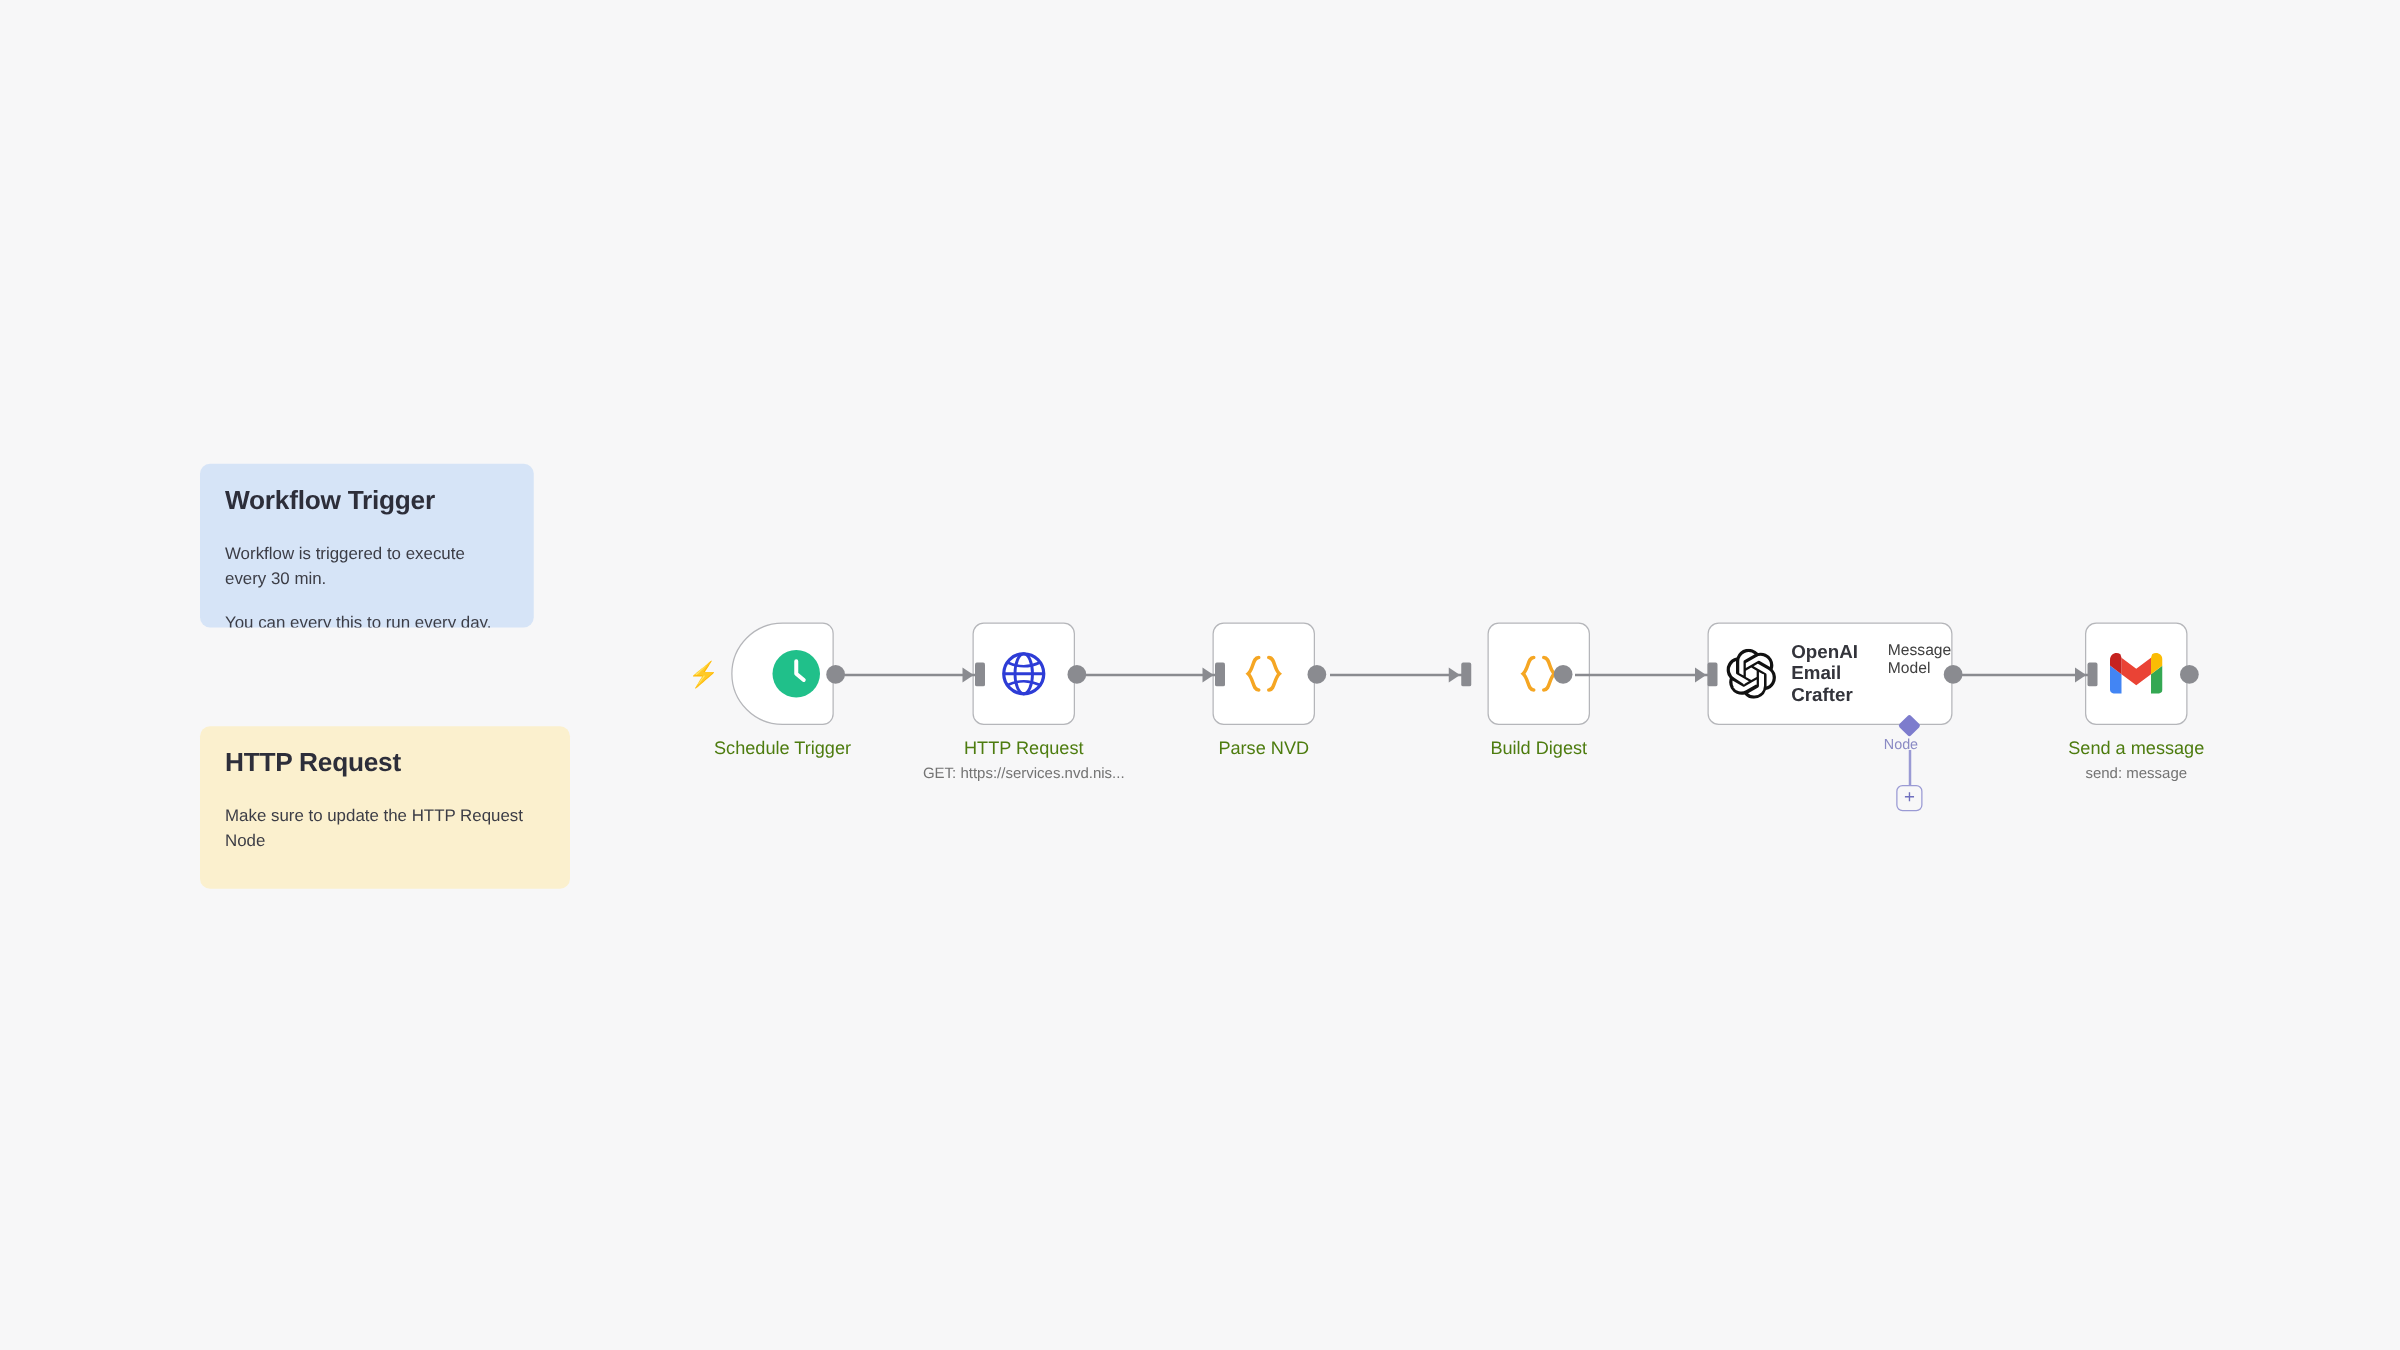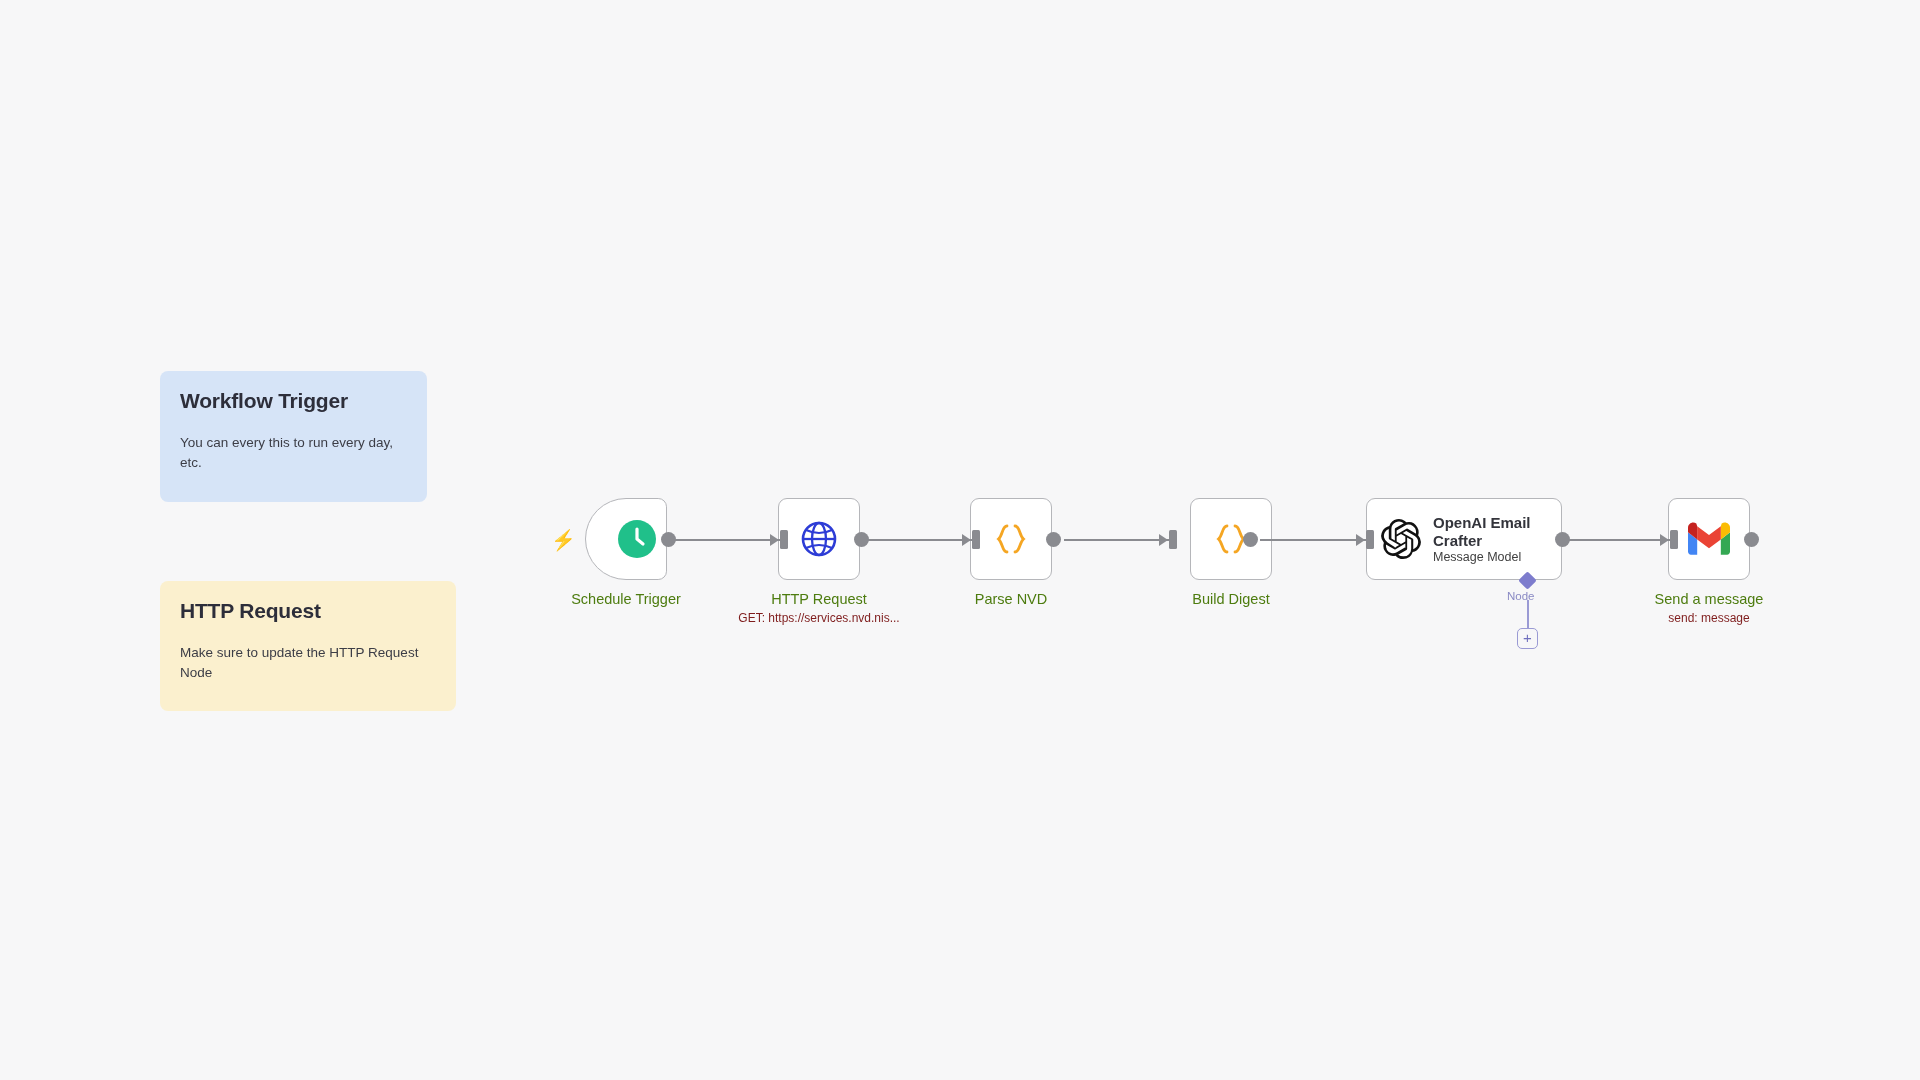--- a/index.html
+++ b/index.html
@@ -88,25 +88,25 @@
     color: #4d7c0f;
     text-align: right;
   }
   .node-sub {
     position: absolute;
     top: 112px;
     left: 50%;
     transform: translateX(-50%);
     white-space: nowrap;
     font-size: 12px;
-    color: #7f1d1d;
+    color: #737373;
     text-align: center;
   }
 
-  .wide-text { display: flex; flex-direction: column; gap: 1px; }
+  .wide-text { display: flex; flex-direction: row; gap: 1px; }
   .wide-title {
     font-size: 15px; font-weight: bold; color: #33343b;
     line-height: 1.15; max-width: 110px;
   }
   .wide-sub { font-size: 12.5px; color: #404040; }
 
   
   .dot {
     position: absolute;
     width: 15px; height: 15px;
@@ -181,20 +181,21 @@
 
   svg { display: block; }
 </style>
 </head>
 <body>
 
 <div id="canvas">
 
   <div class="sticky" id="note-trigger">
     <div class="sticky-title">Workflow Trigger</div>
+    <div class="sticky-p">Workflow is triggered to execute every 30 min.</div>
     <div class="sticky-p">You can every this to run every day, etc.</div>
   </div>
 
   <div class="sticky" id="note-http">
     <div class="sticky-title">HTTP Request</div>
     <div class="sticky-p">Make sure to update the HTTP Request Node</div>
   </div>
 
   <div class="edge" style="left:672px; top:539px; width:110px;"></div>
   <div class="arrow" style="left:770px; top:534px;"></div>

